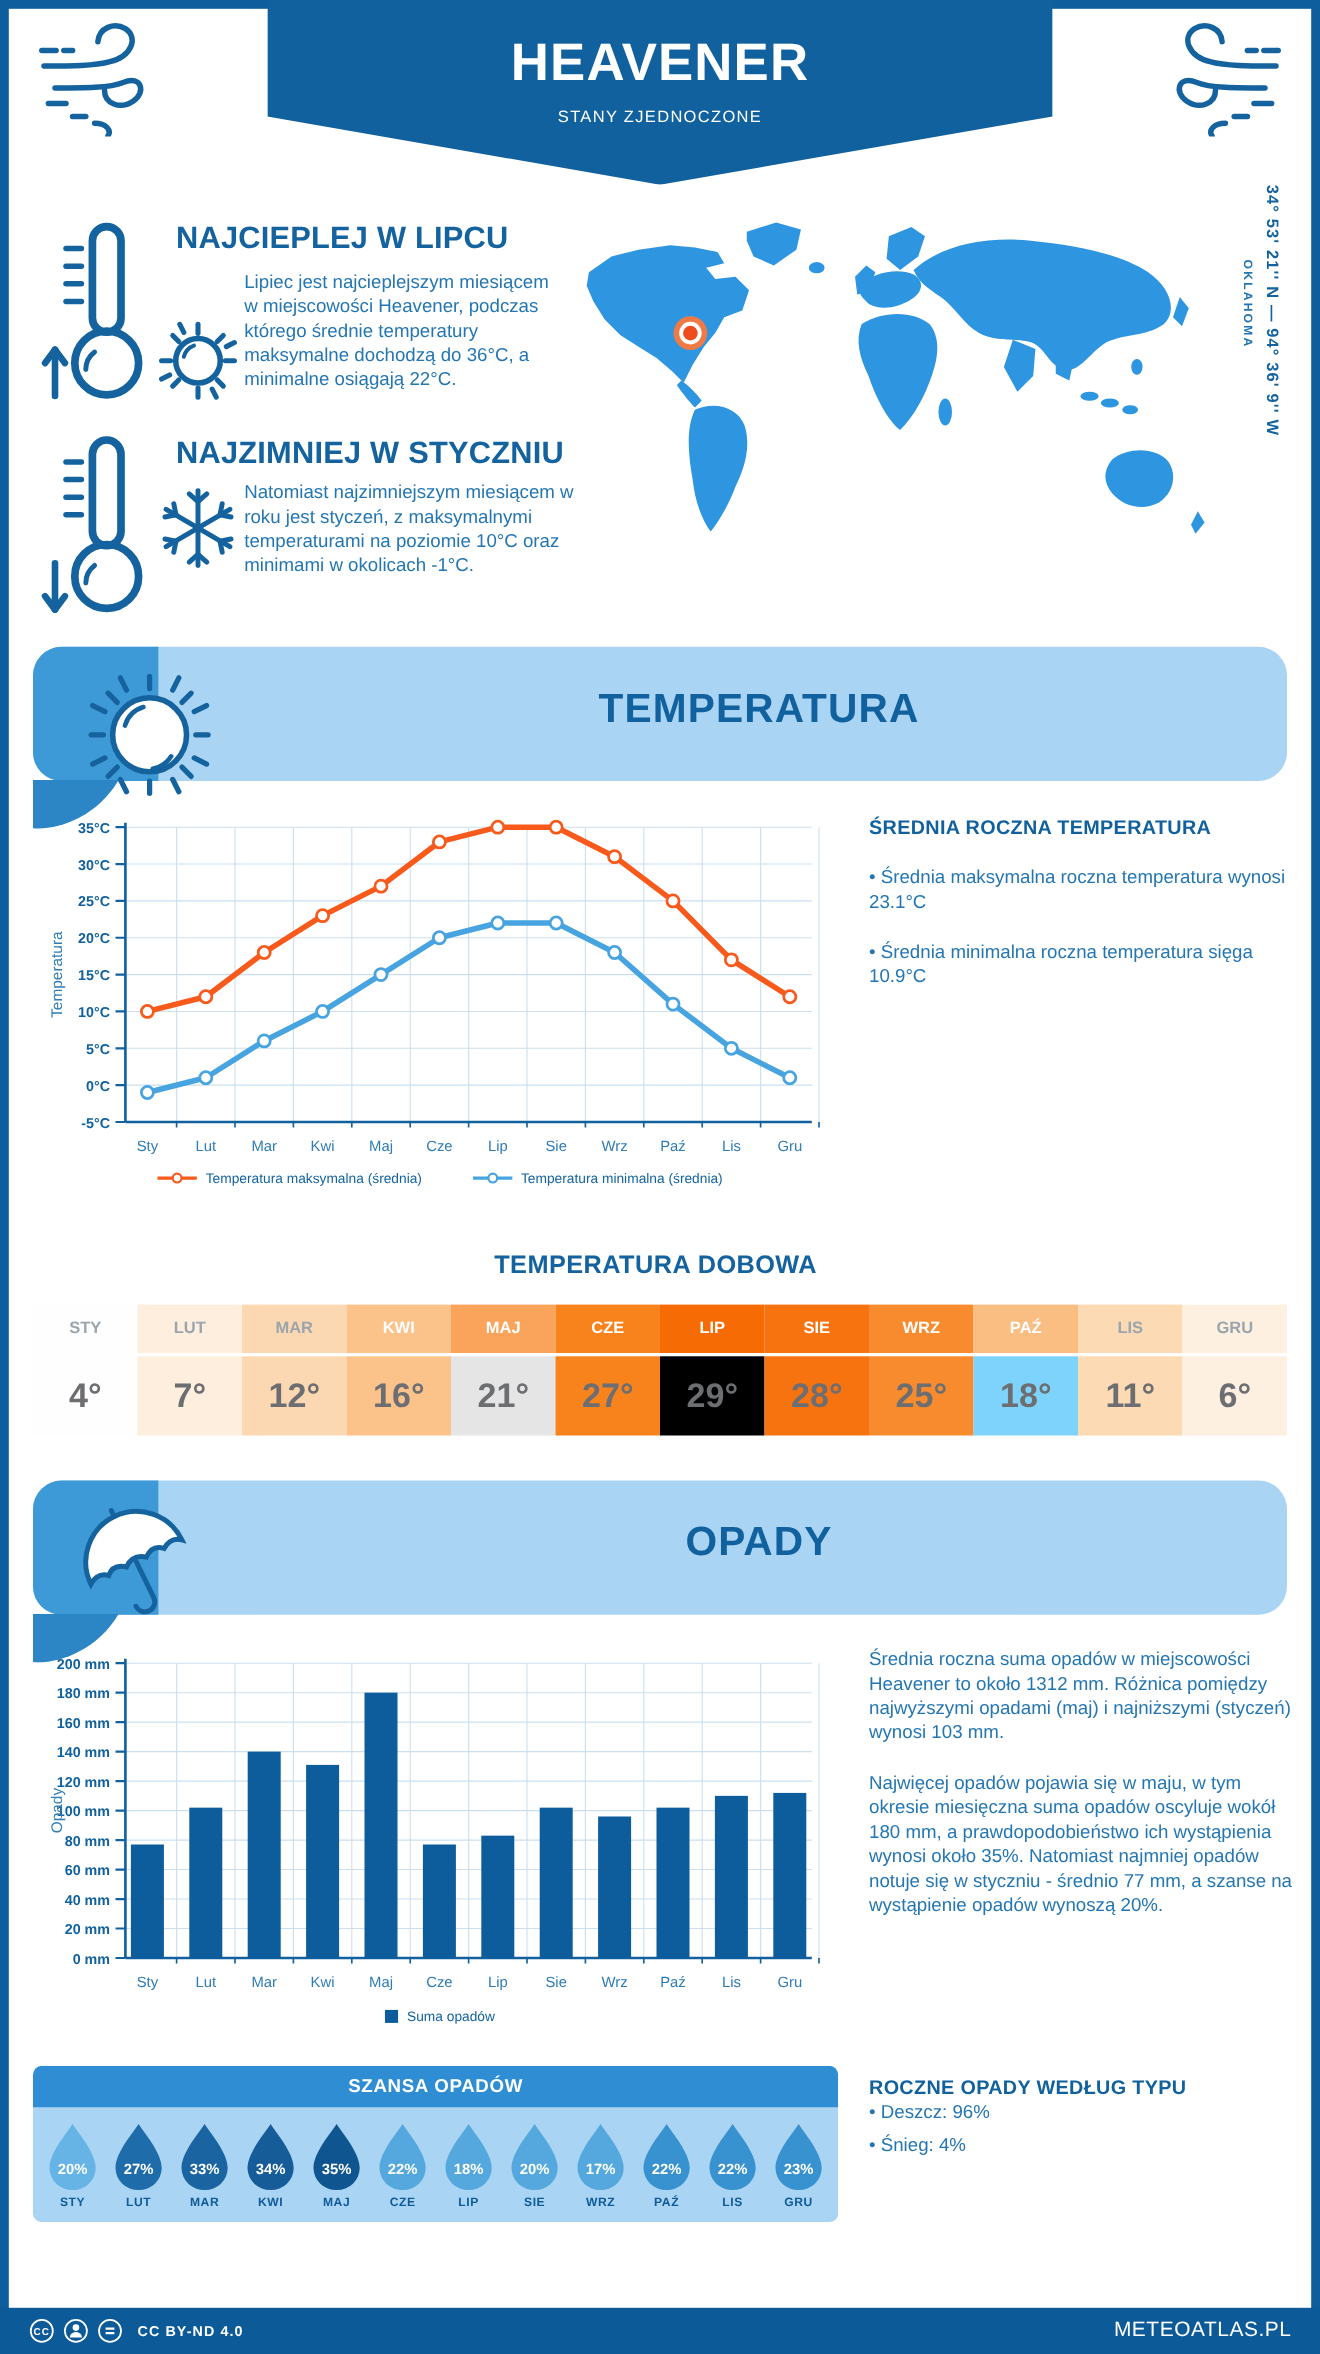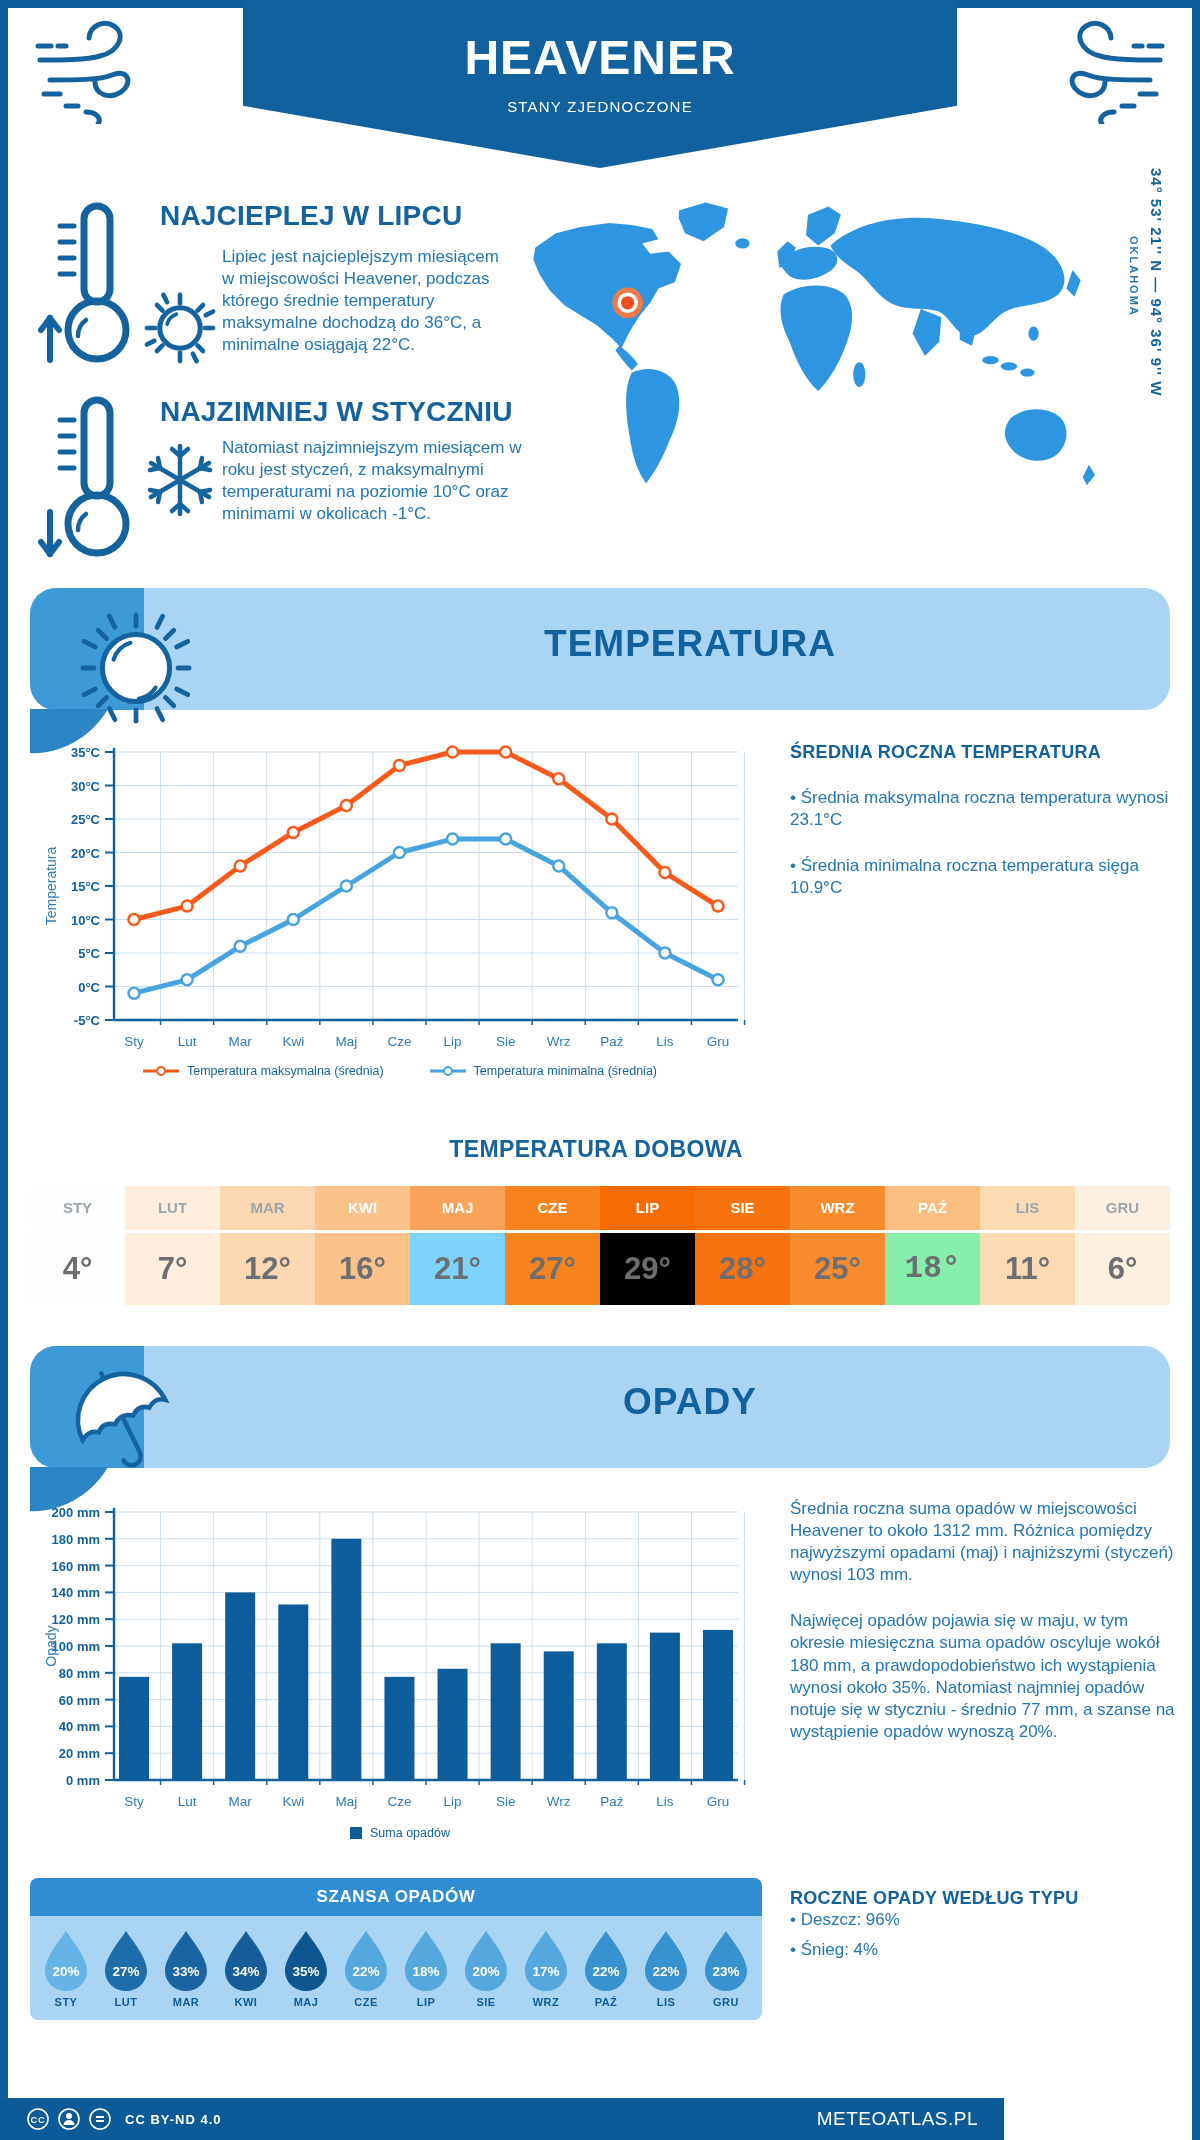--- a/index.html
+++ b/index.html
@@ -43,21 +43,21 @@
 
   
   .chance-box{position:absolute;left:30px;top:1878px;width:732px;border-radius:8px;overflow:hidden;}
   .chance-head{height:38px;line-height:38px;background:#2f8ed3;color:#fff;text-align:center;
                font-size:17px;font-weight:bold;letter-spacing:.6px;}
   .chance-body{background:#a9d4f3;padding:13px 6px 12px 6px;display:flex;}
   .chance-cell{flex:1;text-align:center;}
   .chance-month{margin-top:4px;font-size:11px;font-weight:bold;color:#0f5a99;letter-spacing:.5px;}
 
   
-  .footer{position:absolute;left:0;top:2098px;width:1004px;height:42px;background:#0d5a99;
+  .footer{position:absolute;left:0;top:2098px;width:1200px;height:42px;background:#0d5a99;
           display:flex;align-items:center;justify-content:space-between;padding:12px 26px;box-sizing:border-box;}
   .footer-left{display:flex;align-items:center;gap:7px;color:#fff;font-size:13px;font-weight:bold;letter-spacing:1px;}
   .footer-brand{color:#ffffff;font-size:19px;font-weight:normal;letter-spacing:.5px;}
 
   svg{display:block;}
 </style>
 </head>
 <body>
 
 <div class="page">
@@ -377,41 +377,41 @@
       <div class="daily-col">
         <div class="daily-month" style="background: rgb(252, 216, 178); color: rgb(154, 165, 173);">MAR</div>
         <div class="daily-value" style="background: rgb(252, 216, 178);">12°</div>
       </div>
       <div class="daily-col">
         <div class="daily-month" style="background: rgb(251, 194, 138); color: rgb(255, 255, 255);">KWI</div>
         <div class="daily-value" style="background: rgb(251, 194, 138);">16°</div>
       </div>
       <div class="daily-col">
         <div class="daily-month" style="background: rgb(249, 164, 90); color: rgb(255, 255, 255);">MAJ</div>
-        <div class="daily-value" style="background: #7dd3fc;">21°</div>
+        <div class="daily-value" style="background: #e5e5e5;">21°</div>
       </div>
       <div class="daily-col">
         <div class="daily-month" style="background: rgb(248, 130, 28); color: rgb(255, 255, 255);">CZE</div>
         <div class="daily-value" style="background: rgb(248, 130, 28);">27°</div>
       </div>
       <div class="daily-col">
         <div class="daily-month" style="background: rgb(247, 107, 5); color: rgb(255, 255, 255);">LIP</div>
         <div class="daily-value" style="background: #000000;">29°</div>
       </div>
       <div class="daily-col">
         <div class="daily-month" style="background: rgb(247, 115, 16); color: rgb(255, 255, 255);">SIE</div>
         <div class="daily-value" style="background: rgb(247, 115, 16);">28°</div>
       </div>
       <div class="daily-col">
         <div class="daily-month" style="background: rgb(248, 139, 45); color: rgb(255, 255, 255);">WRZ</div>
         <div class="daily-value" style="background: rgb(248, 139, 45);">25°</div>
       </div>
       <div class="daily-col">
         <div class="daily-month" style="background: rgb(250, 189, 130); color: rgb(255, 255, 255);">PAŹ</div>
-        <div class="daily-value" style="background: #86efac; font-family: Liberation Mono, monospace;">18°</div>
+        <div class="daily-value" style="background: #7dd3fc;">18°</div>
       </div>
       <div class="daily-col">
         <div class="daily-month" style="background: rgb(252, 218, 180); color: rgb(154, 165, 173);">LIS</div>
         <div class="daily-value" style="background: rgb(252, 218, 180);">11°</div>
       </div>
       <div class="daily-col">
         <div class="daily-month" style="background: rgb(253, 240, 224); color: rgb(154, 165, 173);">GRU</div>
         <div class="daily-value" style="background: rgb(253, 240, 224);">6°</div>
       </div>
     </div>

